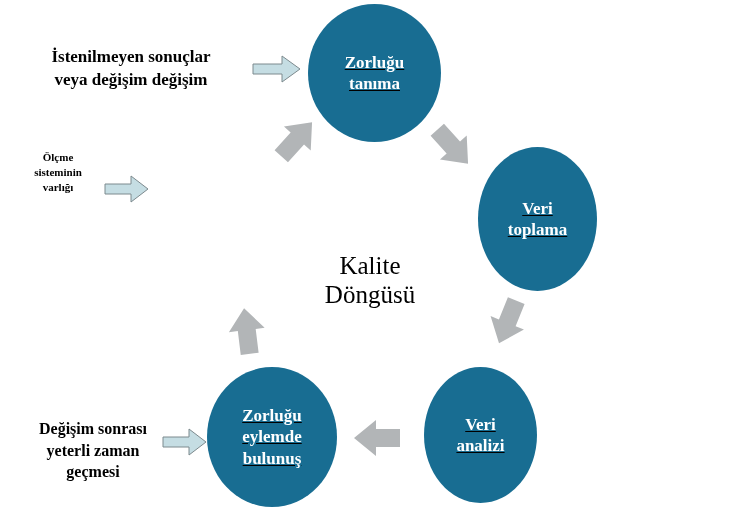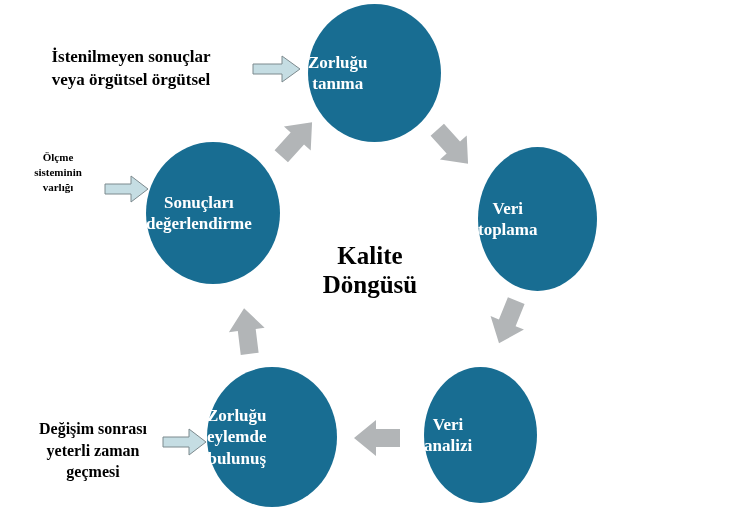--- a/index.html
+++ b/index.html
@@ -19,39 +19,40 @@
     font-family:"Liberation Serif","DejaVu Serif",serif;
     overflow:hidden;
   }
   .canvas{position:relative;width:752px;height:517px;}
   .arrows-layer{position:absolute;left:0;top:0;width:752px;height:517px;}
   .cycle-arrow polygon{fill:var(--cycle-arrow);}
   .node{
     position:absolute;
     background:var(--node-fill);
     border-radius:50%;
-    display:flex;align-items:center;justify-content:flex-start;
+    display:flex;align-items:center;justify-content:center;
     text-align:center;
+    text-decoration:underline;
   }
   .node span{
     color:var(--node-text);
     font-weight:bold;
     font-size:17px;
     line-height:1.25;
     white-space:pre-line;
   }
   .node-top{left:308px;top:4px;width:133px;height:138px;}
   .node-right{left:478px;top:147px;width:119px;height:144px;}
   .node-bottom-right{left:424px;top:367px;width:113px;height:136px;}
   .node-bottom-center{left:207px;top:367px;width:130px;height:140px;}
   .node-left{left:146px;top:142px;width:134px;height:142px;}
   .center-title{
-    position:absolute;left:295px;top:242px;width:150px;
+    position:absolute;left:295px;top:252px;width:150px;
     text-align:center;
-    font-weight:bold;font-size:25px;line-height:1.15;
+    font-weight:normal;font-size:25px;line-height:1.15;
     color:var(--title-text);
     white-space:pre-line;
   }
   .ext-label{
     position:absolute;
     text-align:center;
     font-weight:bold;
     color:var(--label-text);
     white-space:pre-line;
     line-height:1.35;
@@ -102,30 +103,26 @@
   </div>
   <div class="node node-bottom-right">
     <span>Veri
 analizi</span>
   </div>
   <div class="node node-bottom-center">
     <span>Zorluğu
 eylemde
 bulunuş</span>
   </div>
-  <div class="node node-left">
-    <span>Sonuçları
-değerlendirme</span>
-  </div>
 
   <div class="center-title">Kalite
 Döngüsü</div>
 
   <div class="ext-label ext-label-1">İstenilmeyen sonuçlar
-veya örgütsel örgütsel</div>
+veya değişim değişim</div>
   <div class="ext-label ext-label-2">Ölçme
 sisteminin
 varlığı</div>
   <div class="ext-label ext-label-3">Değişim sonrası
 yeterli zaman
 geçmesi</div>
 
   <svg class="input-arrow input-arrow-1" width="50" height="30" viewBox="0 0 50 30" aria-hidden="true">
     <polygon points="1,10 30,10 30,2 48,15 30,28 30,20 1,20"></polygon>
   </svg>

